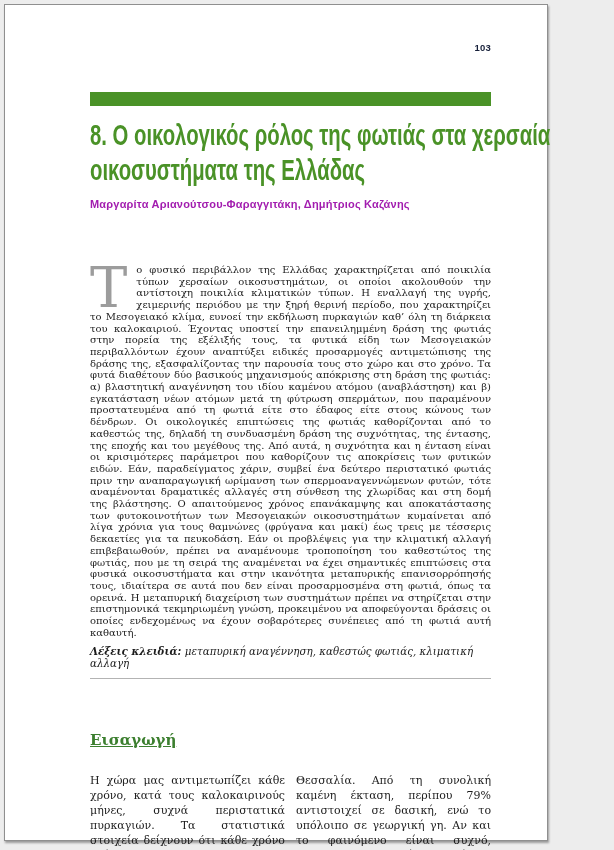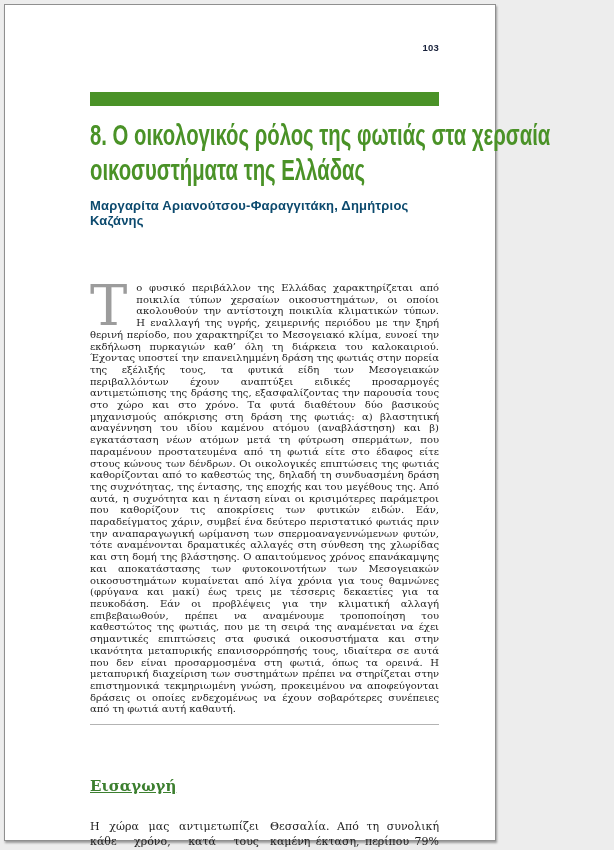--- a/index.html
+++ b/index.html
@@ -5,21 +5,21 @@
   html, body {
     margin: 0; padding: 0;
     width: 614px; height: 850px;
     background: #ededed;
     overflow: hidden;
     font-family: "Liberation Sans", sans-serif;
   }
   .page {
     position: absolute;
     left: 4px; top: 4px;
-    width: 492px; height: 837px;
+    width: 544px; height: 837px;
     background: #ffffff;
     border: 1px solid #8f8f8f;
     box-shadow: 1px 2px 2px rgba(0,0,0,0.35);
     box-sizing: border-box;
   }
   .content {
     margin-left: 85px;
     margin-right: 56px;
   }
   .page-number {
@@ -42,23 +42,23 @@
     transform-origin: 0 0;
     color: #4a9227;
     font-weight: bold;
     font-size: 29px;
     line-height: 35px;
     font-family: "Liberation Sans", sans-serif;
   }
   .chapter-title .t-line { display: block; white-space: nowrap; }
   .authors {
     margin-top: 10px;
-    font-size: 13px;
+    font-size: 11px;
     font-weight: bold;
-    color: #0c4a6e;
+    color: #a21caf;
     letter-spacing: 0.2px;
   }
   .abstract {
     margin-top: 54px;
     font-family: "DejaVu Serif", "Liberation Serif", serif;
     font-size: 10px;
     line-height: 11.7px;
     color: #1c1c1c;
     text-align: justify;
     overflow-wrap: break-word;
@@ -121,20 +121,23 @@
       <span class="t-line">8. Ο οικολογικός ρόλος της φωτιάς στα χερσαία</span>
       <span class="t-line">οικοσυστήματα της Ελλάδας</span>
     </h1>
 
     <div class="authors">Μαργαρίτα Αριανούτσου-Φαραγγιτάκη, Δημήτριος Καζάνης</div>
 
     <div class="abstract">
       <span class="dropcap">Τ</span><span>ο φυσικό περιβάλλον της Ελλάδας χαρακτηρίζεται από ποικιλία τύπων χερσαίων οικοσυστημάτων, οι οποίοι ακολουθούν την αντίστοιχη ποικιλία κλιματικών τύπων. Η εναλλαγή της υγρής, χειμερινής περιόδου με την ξηρή θερινή περίοδο, που χαρακτηρίζει το Μεσογειακό κλίμα, ευνοεί την εκδήλωση πυρκαγιών καθ’ όλη τη διάρκεια του καλοκαιριού. Έχοντας υποστεί την επανειλημμένη δράση της φωτιάς στην πορεία της εξέλιξής τους, τα φυτικά είδη των Μεσογειακών περιβαλλόντων έχουν αναπτύξει ειδικές προσαρμογές αντιμετώπισης της δράσης της, εξασφαλίζοντας την παρουσία τους στο χώρο και στο χρόνο. Τα φυτά διαθέτουν δύο βασικούς μηχανισμούς απόκρισης στη δράση της φωτιάς: α) βλαστητική αναγέννηση του ιδίου καμένου ατόμου (αναβλάστηση) και β) εγκατάσταση νέων ατόμων μετά τη φύτρωση σπερμάτων, που παραμένουν προστατευμένα από τη φωτιά είτε στο έδαφος είτε στους κώνους των δένδρων. Οι οικολογικές επιπτώσεις της φωτιάς καθορίζονται από το καθεστώς της, δηλαδή τη συνδυασμένη δράση της συχνότητας, της έντασης, της εποχής και του μεγέθους της. Από αυτά, η συχνότητα και η ένταση είναι οι κρισιμότερες παράμετροι που καθορίζουν τις αποκρίσεις των φυτικών ειδών. Εάν, παραδείγματος χάριν, συμβεί ένα δεύτερο περιστατικό φωτιάς πριν την αναπαραγωγική ωρίμανση των σπερμοαναγεννώμενων φυτών, τότε αναμένονται δραματικές αλλαγές στη σύνθεση της χλωρίδας και στη δομή της βλάστησης. Ο απαιτούμενος χρόνος επανάκαμψης και αποκατάστασης των φυτοκοινοτήτων των Μεσογειακών οικοσυστημάτων κυμαίνεται από λίγα χρόνια για τους θαμνώνες (φρύγανα και μακί) έως τρεις με τέσσερις δεκαετίες για τα πευκοδάση. Εάν οι προβλέψεις για την κλιματική αλλαγή επιβεβαιωθούν, πρέπει να αναμένουμε τροποποίηση του καθεστώτος της φωτιάς, που με τη σειρά της αναμένεται να έχει σημαντικές επιπτώσεις στα φυσικά οικοσυστήματα και στην ικανότητα μεταπυρικής επανισορρόπησής τους, ιδιαίτερα σε αυτά που δεν είναι προσαρμοσμένα στη φωτιά, όπως τα ορεινά. Η μεταπυρική διαχείριση των συστημάτων πρέπει να στηρίζεται στην επιστημονικά τεκμηριωμένη γνώση, προκειμένου να αποφεύγονται δράσεις οι οποίες ενδεχομένως να έχουν σοβαρότερες συνέπειες από τη φωτιά αυτή καθαυτή.</span>
     </div>
 
+    <div class="keywords">
+      <span class="kw-label">Λέξεις κλειδιά: </span><span>μεταπυρική αναγέννηση, καθεστώς φωτιάς, κλιματική αλλαγή</span>
+    </div>
 
     <hr class="rule">
 
     <h2 class="section-heading" style="margin-bottom:0;text-decoration:underline;">Εισαγωγή</h2>
 
     <div class="columns">
       <div class="col">
         <p>Η χώρα μας αντιμετωπίζει κάθε χρόνο, κατά τους καλοκαιρινούς μήνες, συχνά περιστατικά πυρκαγιών. Τα στατιστικά στοιχεία δείχνουν ότι κάθε χρόνο καίγονται σημαντικές εκτάσεις, άλλοτε μεγάλες και άλλοτε μικρές. Αναλυτικά δεδομένα παρέχονται στο 5º κεφάλαιο του Β΄ μέρους. Σύμφωνα με τους Τσαγκάρη κ.ά. (2011), στο διάστημα 1983-2008 συνέβησαν στη χώρα 38.085 περιστατικά που έκαψαν 13.613.121 στρέμματα. Το μεγαλύτερο ποσοστό αυτών των περιστατικών (19%) κατανέμεται στη γεωγραφική ενότητα της Πελοποννήσου, ενώ το μικρότερο (περίπου 7%) στη</p>
       </div>
       <div class="col">

